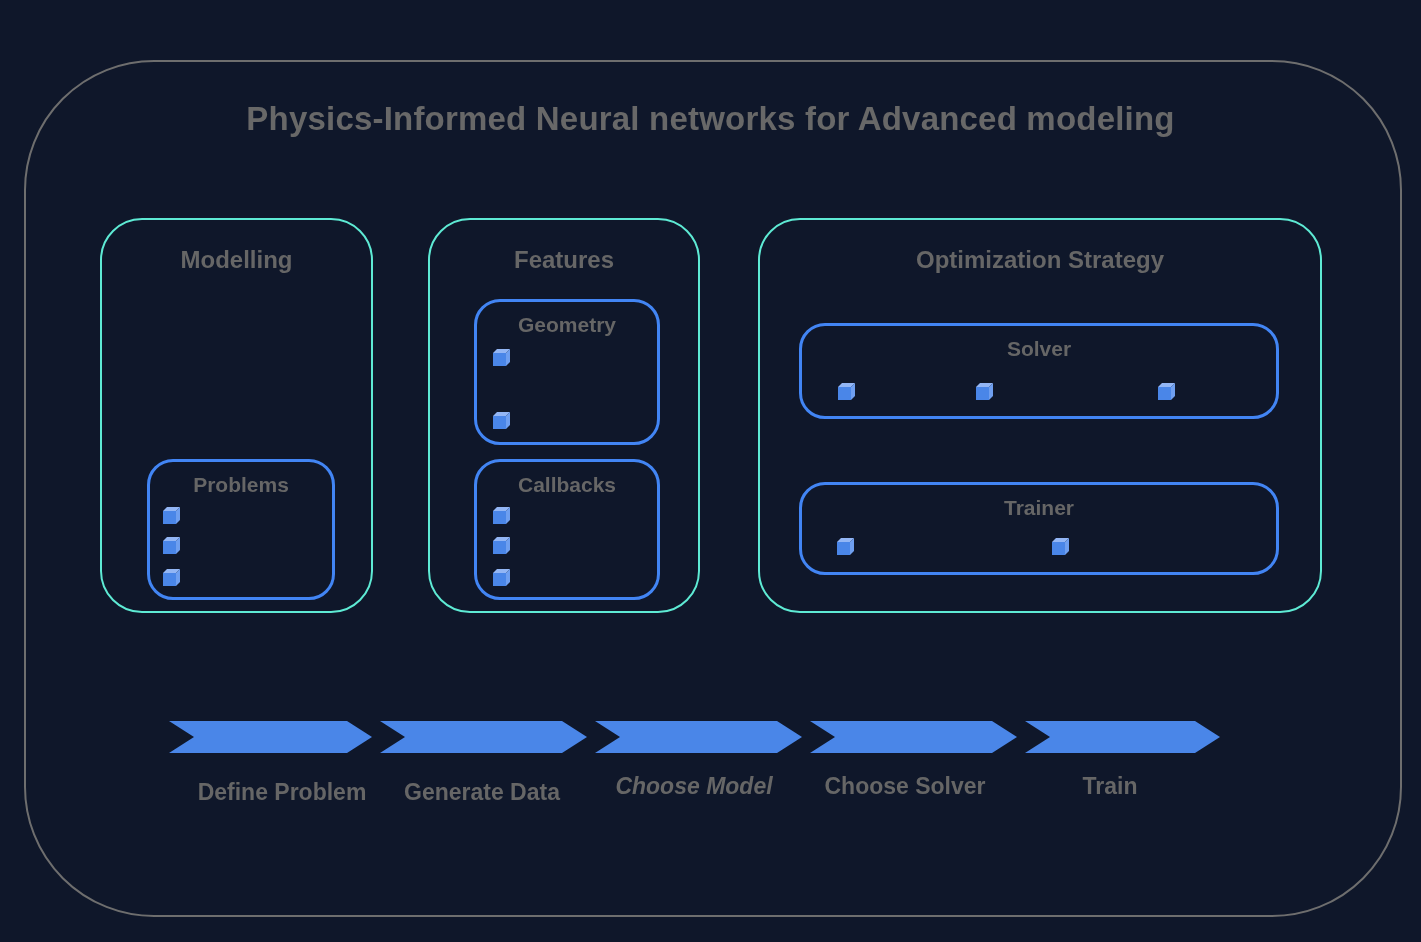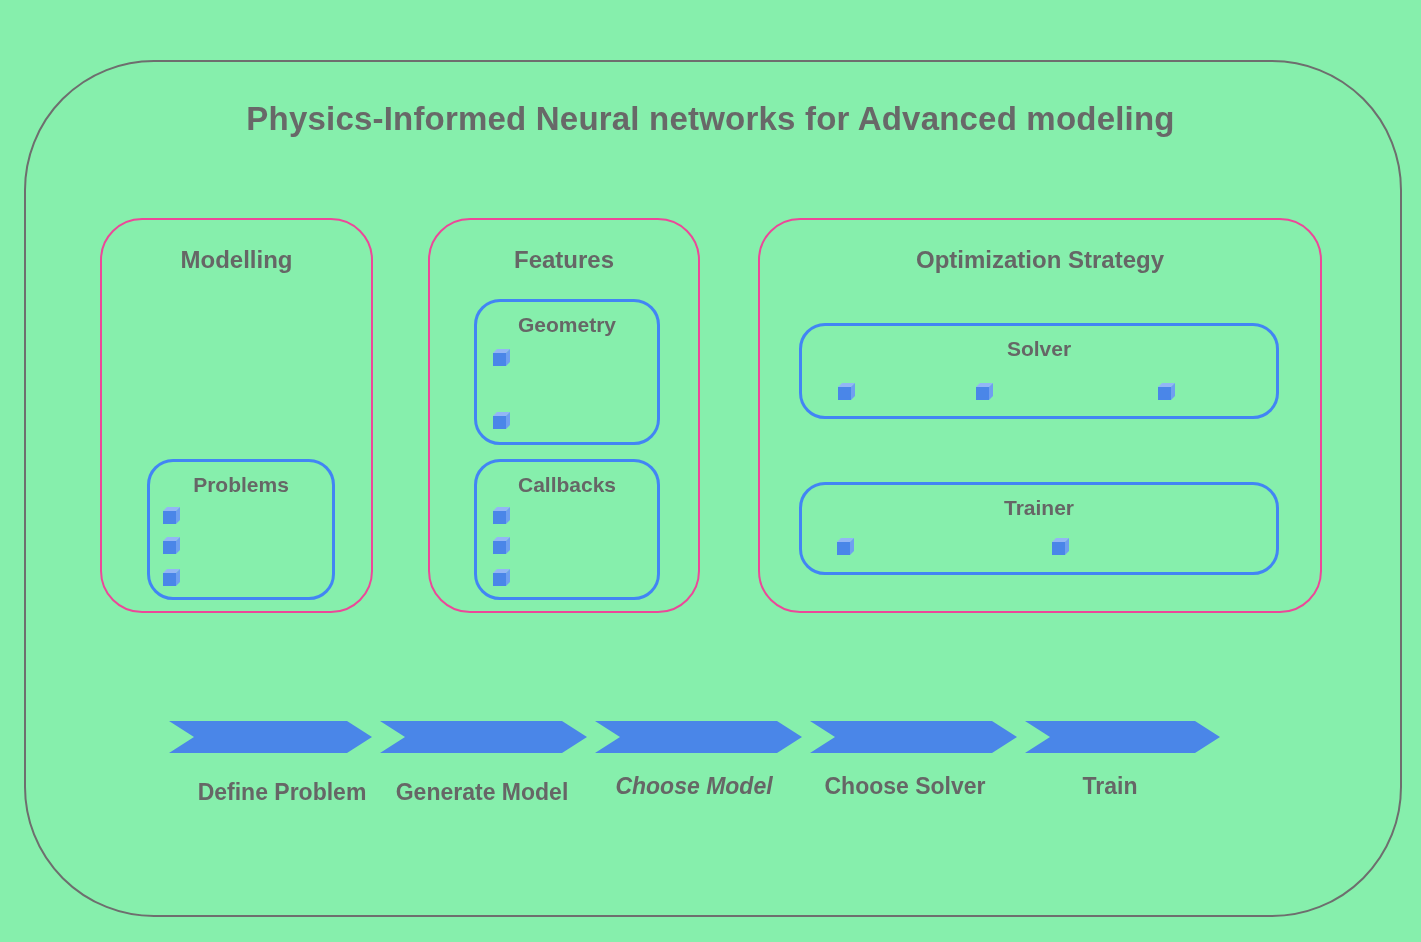--- a/index.html
+++ b/index.html
@@ -1,40 +1,40 @@
 <!DOCTYPE html>
 <html><head>
 <meta charset="utf-8">
 <style>
   html,body{margin:0;padding:0;background:#000;}
   .canvas{
     position:relative;
     width:1421px;height:942px;
-    background:#86efac;
+    background:#0f172a;
     font-family:"Liberation Sans", sans-serif;
     overflow:hidden;
   }
   .outer-frame{
     position:absolute;
     left:24px;top:60px;width:1378px;height:857px;
     border:2.5px solid #6e6e6e;
     border-radius:130px;
     box-sizing:border-box;
   }
   .diagram-title{
     position:absolute;
     left:0;top:100px;width:1421px;
     text-align:center;
     font-size:33px;font-weight:bold;color:#686868;
     letter-spacing:0.2px;
     margin:0;
   }
   .group{
     position:absolute;
-    border:2px solid #ec4899;
+    border:2px solid #5eead4;
     border-radius:42px;
     box-sizing:border-box;
   }
   .group-title{
     position:absolute;
     left:0;top:26px;width:100%;
     text-align:center;
     font-size:24px;font-weight:bold;color:#666;
   }
   .bluebox{
@@ -132,18 +132,18 @@
     </div>
   </div>
 
   <div class="chev" style="left:169px;width:203px;"></div>
   <div class="chev" style="left:380px;width:207px;"></div>
   <div class="chev" style="left:595px;width:207px;"></div>
   <div class="chev" style="left:810px;width:207px;"></div>
   <div class="chev" style="left:1025px;width:195px;"></div>
 
   <div class="chev-label" style="left:282px;top:779px;">Define Problem</div>
-  <div class="chev-label" style="left:482px;top:779px;">Generate Model</div>
+  <div class="chev-label" style="left:482px;top:779px;">Generate Data</div>
   <div class="chev-label" style="left:694px;top:773px;font-style:italic;">Choose Model</div>
   <div class="chev-label" style="left:905px;top:773px;">Choose Solver</div>
   <div class="chev-label" style="left:1110px;top:773px;">Train</div>
 
 </div>
 
 </body></html>

